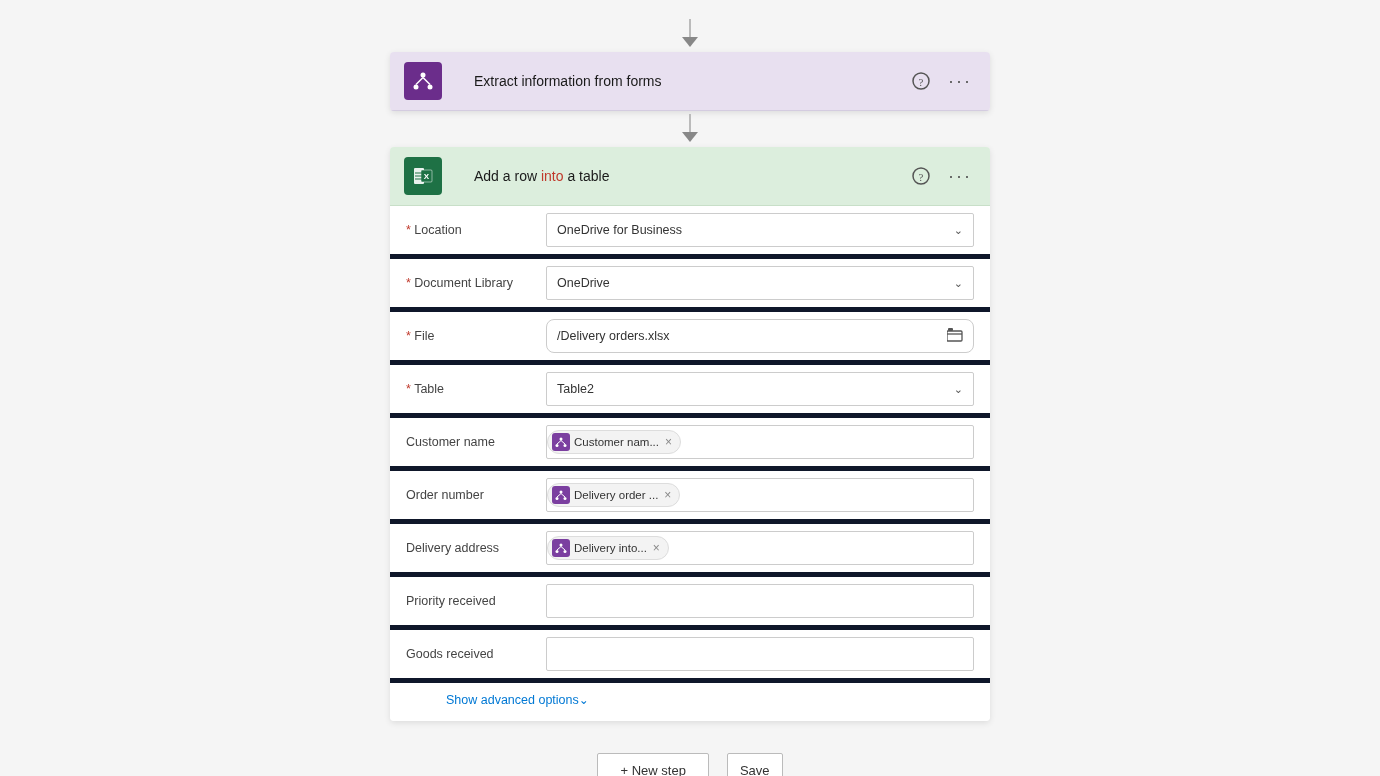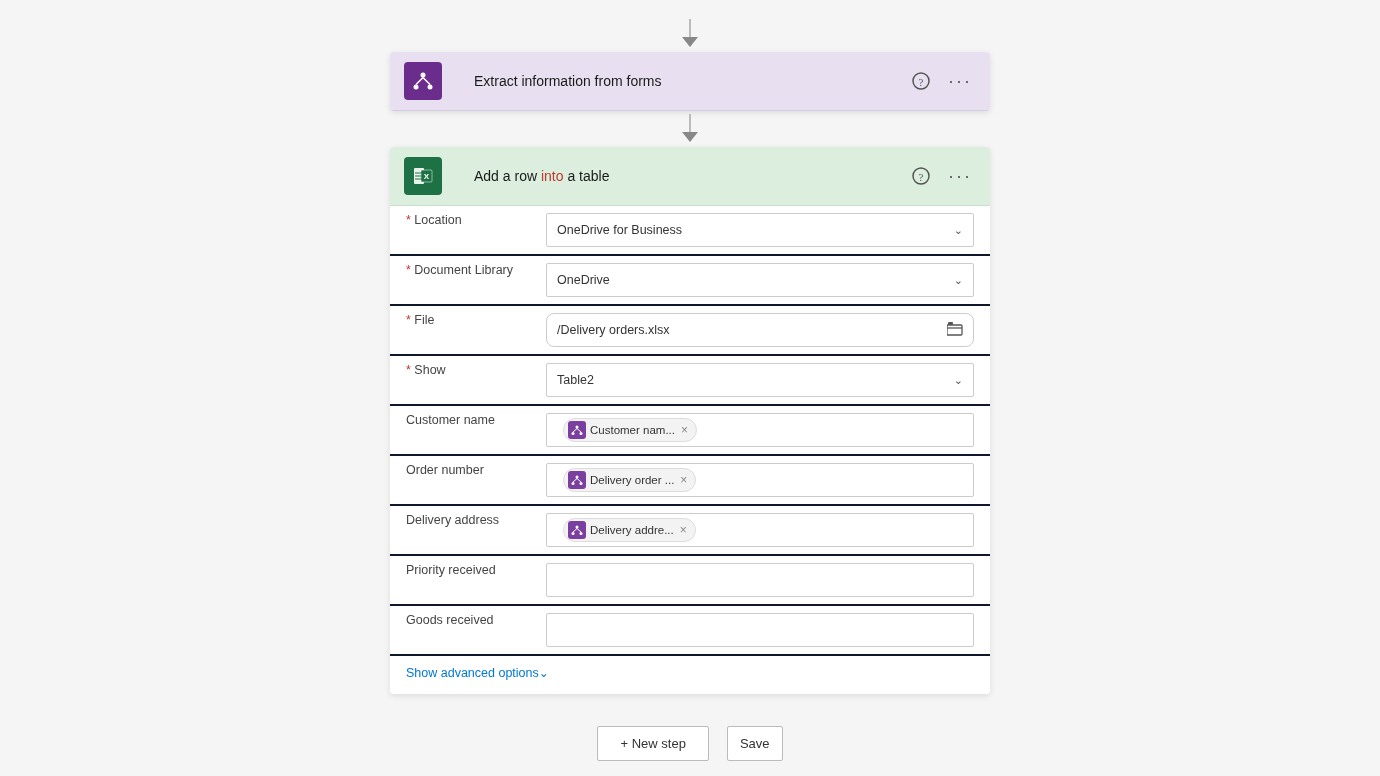--- a/index.html
+++ b/index.html
@@ -101,23 +101,23 @@
       align-items: center;
       padding: 2px 4px;
     }
     
     .step-body {
       background: #fff;
       padding: 0;
     }
     .form-row {
       display: flex;
-      align-items: flex-start;
+      align-items: center;
       padding: 7px 16px;
-      border-bottom: 2px solid #0f172a;
+      border-bottom: 5px solid #0f172a;
       min-height: 42px;
     }
     .form-label {
       width: 140px;
       flex-shrink: 0;
       font-size: 12.5px;
       color: #444;
     }
     .form-label.required::before {
       content: '* ';
@@ -156,21 +156,21 @@
       background: #fff;
       cursor: pointer;
       font-size: 12.5px;
       color: #333;
       height: 34px;
     }
     .token-field {
       width: 100%;
       border: 1px solid #ccc;
       border-radius: 2px;
-      padding: 4px 16px;
+      padding: 4px 0;
       background: #fff;
       min-height: 34px;
       display: flex;
       align-items: center;
       flex-wrap: wrap;
       gap: 4px;
     }
     .token {
       display: inline-flex;
       align-items: center;
@@ -206,20 +206,21 @@
       font-size: 12.5px;
       height: 34px;
       background: #fff;
       outline: none;
     }
     .advanced-toggle {
       padding: 10px 16px 14px 16px;
       display: flex;
       align-items: center;
       gap: 0;
+      margin-left: 40px;
     }
     .advanced-toggle a {
       color: #0078d4;
       text-decoration: none;
       font-size: 12.5px;
       cursor: pointer;
     }
     .chevron-down-small {
       color: #0078d4;
       font-size: 12px;
@@ -354,21 +355,21 @@
                 <rect x="0" y="3" width="15" height="10" rx="1" stroke="#555" stroke-width="1.3" fill="none"></rect>
                 <path d="M0 6h15" stroke="#555" stroke-width="1.3"></path>
                 <rect x="1" y="0" width="5" height="3" rx="1" fill="#555"></rect>
               </svg>
             </span>
           </div>
         </div>
       </div>
 
       <div class="form-row">
-        <div class="form-label required">Show</div>
+        <div class="form-label required">Table</div>
         <div class="form-control">
           <div class="select-field">
             <span>Table2</span>
             <span class="chevron-icon">⌄</span>
           </div>
         </div>
       </div>
 
       <div class="form-row">
         <div class="form-label">Customer name</div>
@@ -419,21 +420,21 @@
             <div class="token">
               <div class="token-icon">
                 <svg width="12" height="12" viewBox="0 0 12 12" fill="none">
                   <circle cx="6" cy="3" r="1.5" fill="white"></circle>
                   <circle cx="2" cy="9.5" r="1.5" fill="white"></circle>
                   <circle cx="10" cy="9.5" r="1.5" fill="white"></circle>
                   <line x1="6" y1="4.5" x2="2" y2="8" stroke="white" stroke-width="1"></line>
                   <line x1="6" y1="4.5" x2="10" y2="8" stroke="white" stroke-width="1"></line>
                 </svg>
               </div>
-              <span class="token-label">Delivery addre...</span>
+              <span class="token-label">Delivery into...</span>
               <span class="token-close">×</span>
             </div>
           </div>
         </div>
       </div>
 
       <div class="form-row">
         <div class="form-label">Priority received</div>
         <div class="form-control">
           <input class="text-input" type="text" value="" style="">

